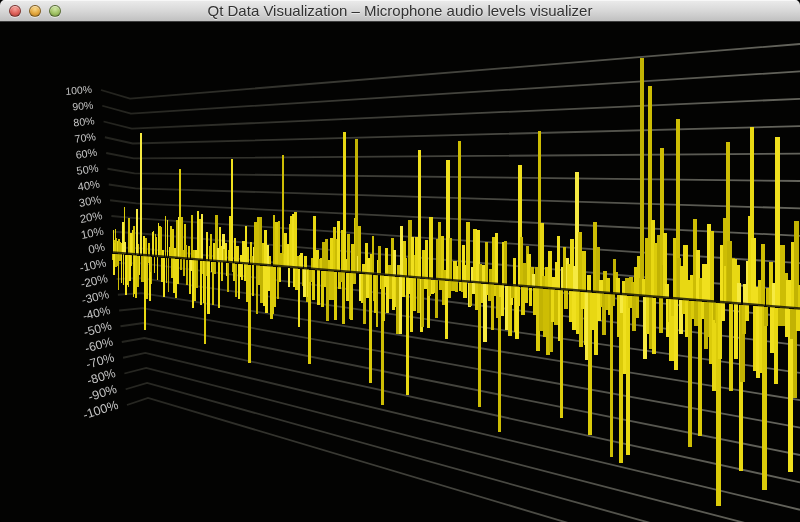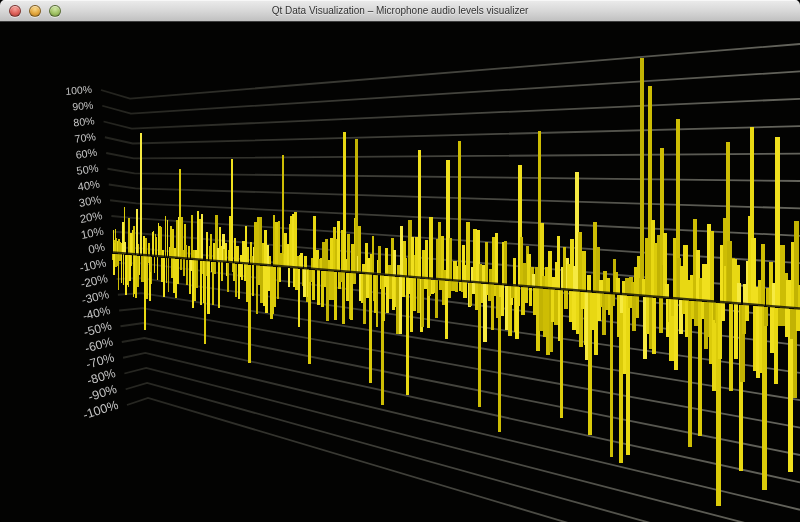--- a/index.html
+++ b/index.html
@@ -19,21 +19,21 @@
   .lights{position:absolute;left:9px;top:0;height:22px;display:flex;align-items:center;gap:8px;}
   .light{
     width:12px;height:12px;border-radius:50%;display:inline-block;
     border:1px solid rgba(0,0,0,.4);
     box-shadow:inset 0 1px 1px rgba(255,255,255,.55), 0 1px 0 rgba(255,255,255,.5);
   }
   .light.close{background:radial-gradient(circle at 50% 30%,#f4a29a 0%,#dd5f58 55%,#a33d35 100%);}
   .light.min{background:radial-gradient(circle at 50% 30%,#f8d88a 0%,#e2a63d 55%,#b07a22 100%);}
   .light.max{background:radial-gradient(circle at 50% 30%,#d0e6a4 0%,#9fc163 55%,#6f8f3a 100%);}
   .title{
-    width:100%;text-align:center;font-size:10px;color:#323232;
+    width:100%;text-align:center;font-size:15px;color:#323232;
     text-shadow:0 1px 0 rgba(255,255,255,.55);
     white-space:nowrap;overflow:hidden;line-height:22px;
   }
   .content{position:absolute;top:22px;left:0;width:800px;height:500px;background:#030302;}
   svg{display:block;}
   text.axis-label{fill:#c4c4c4;}
 </style>
 </head>
 <body>
 

